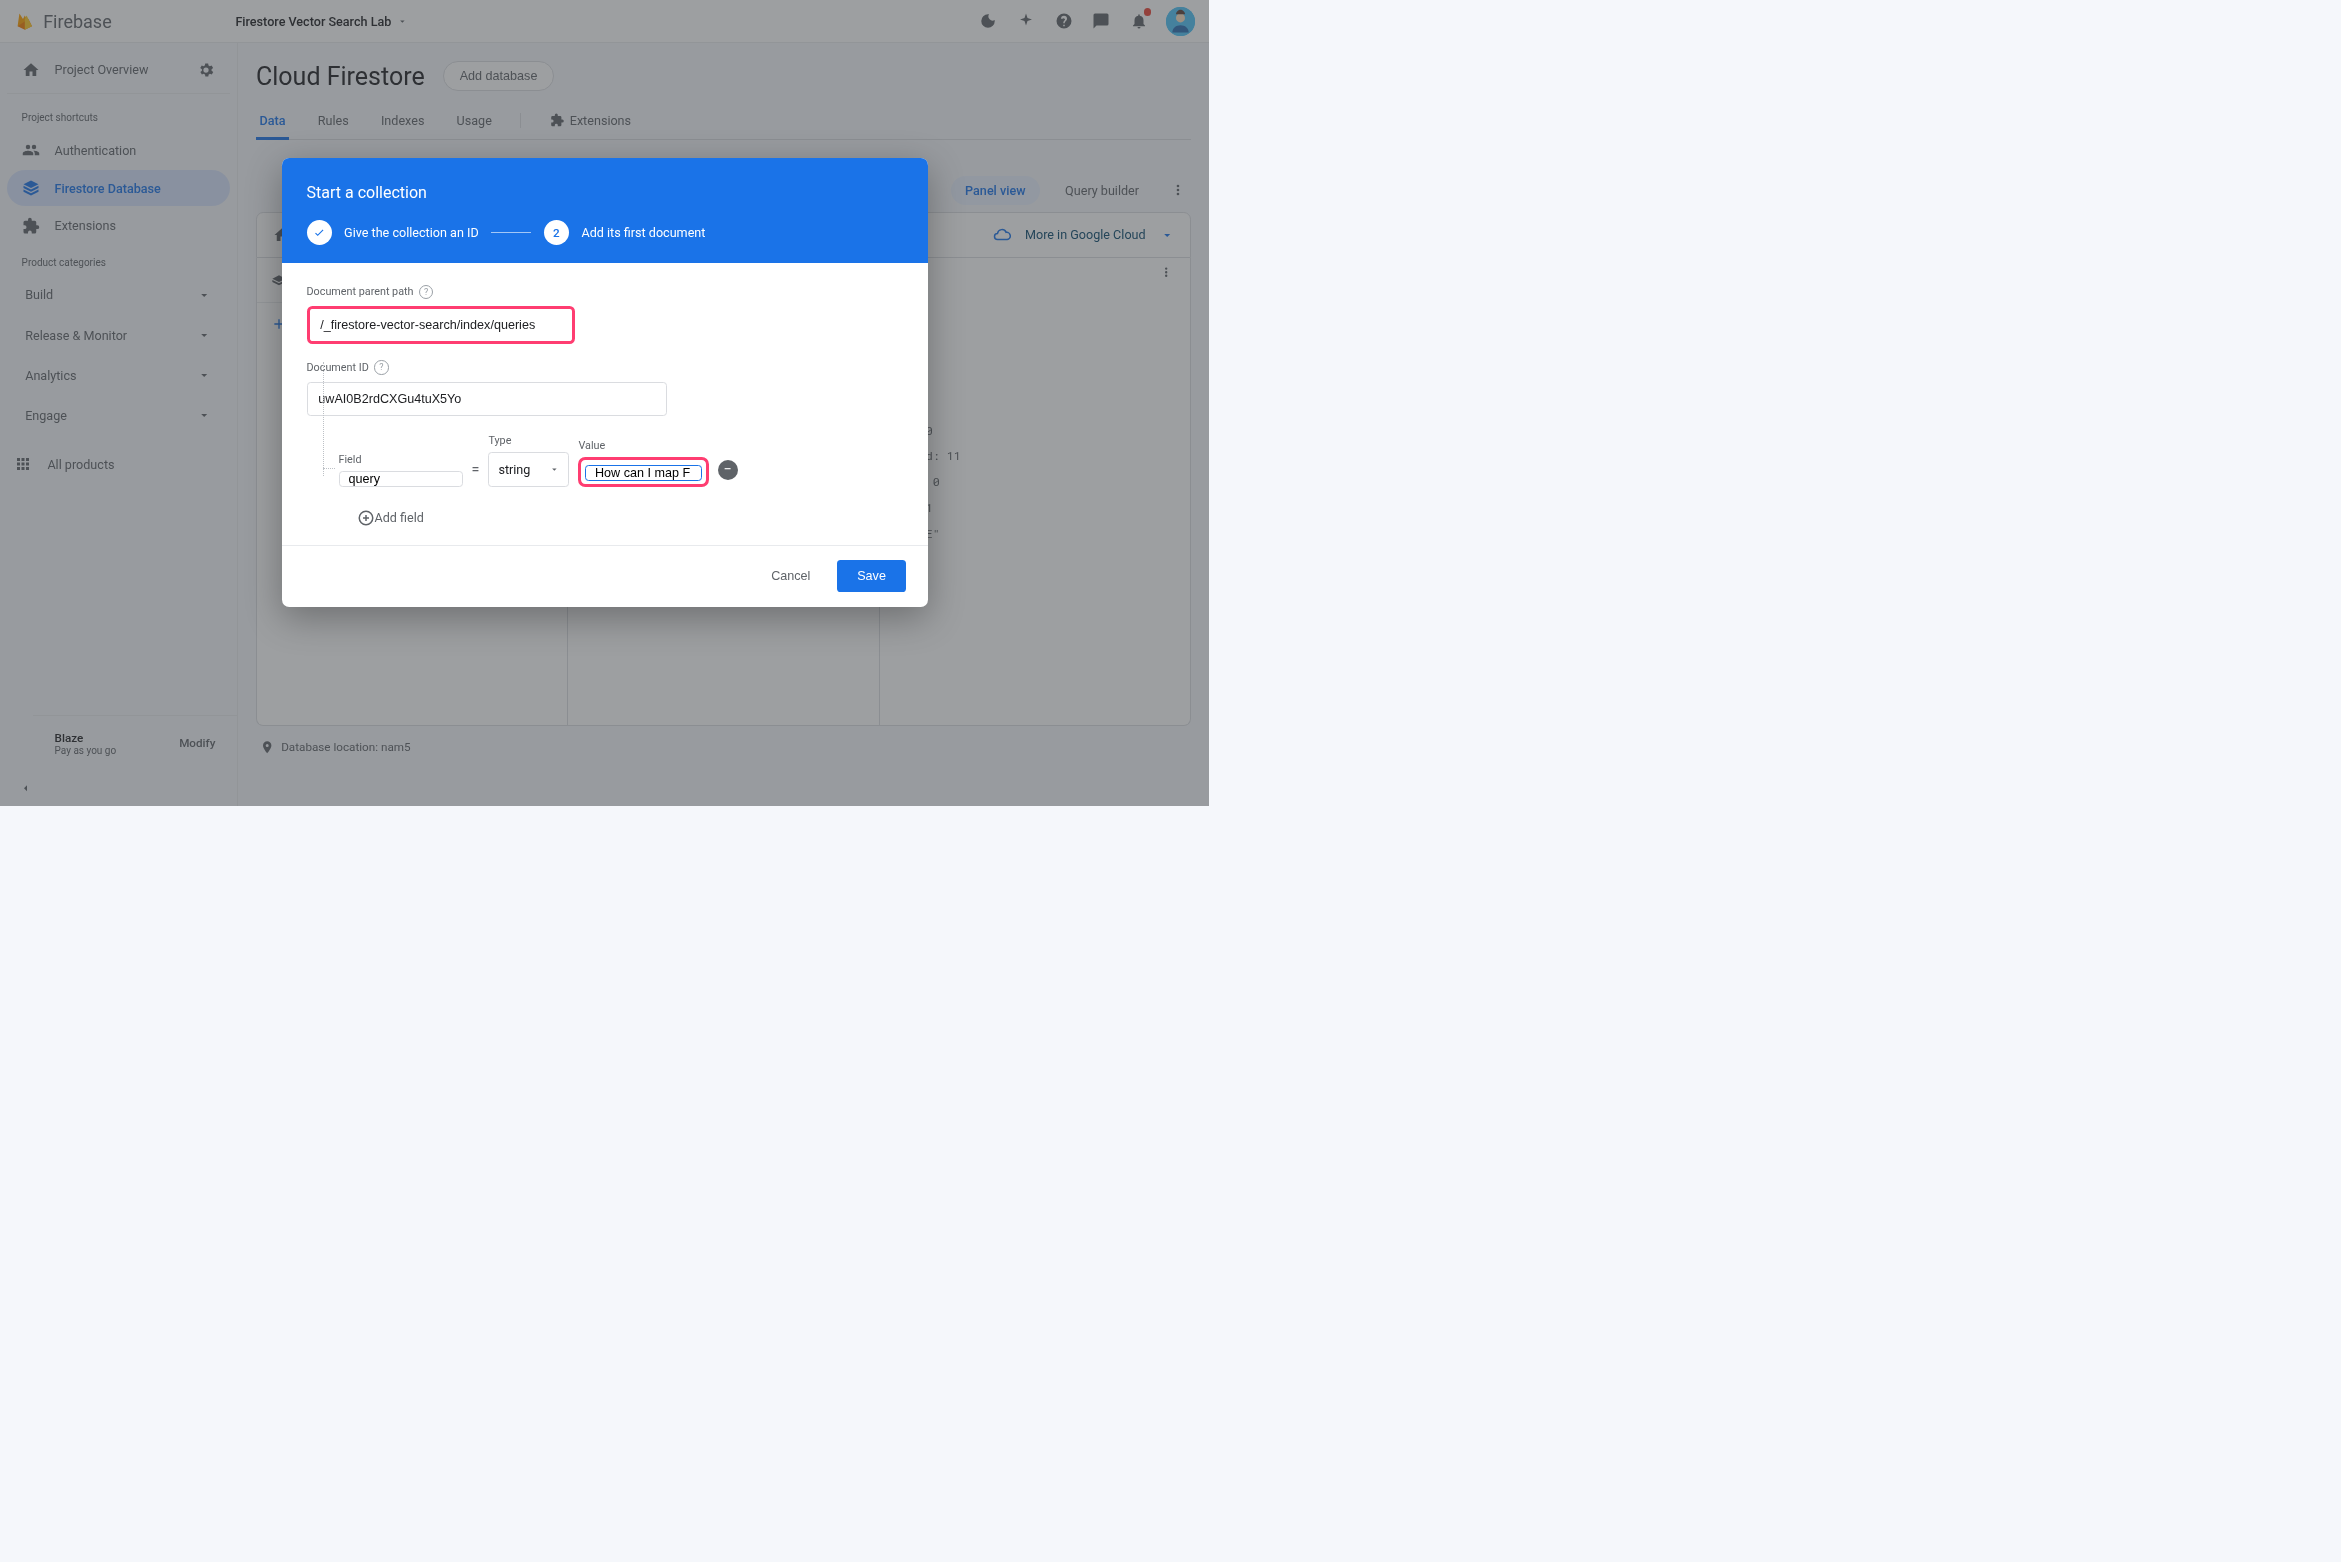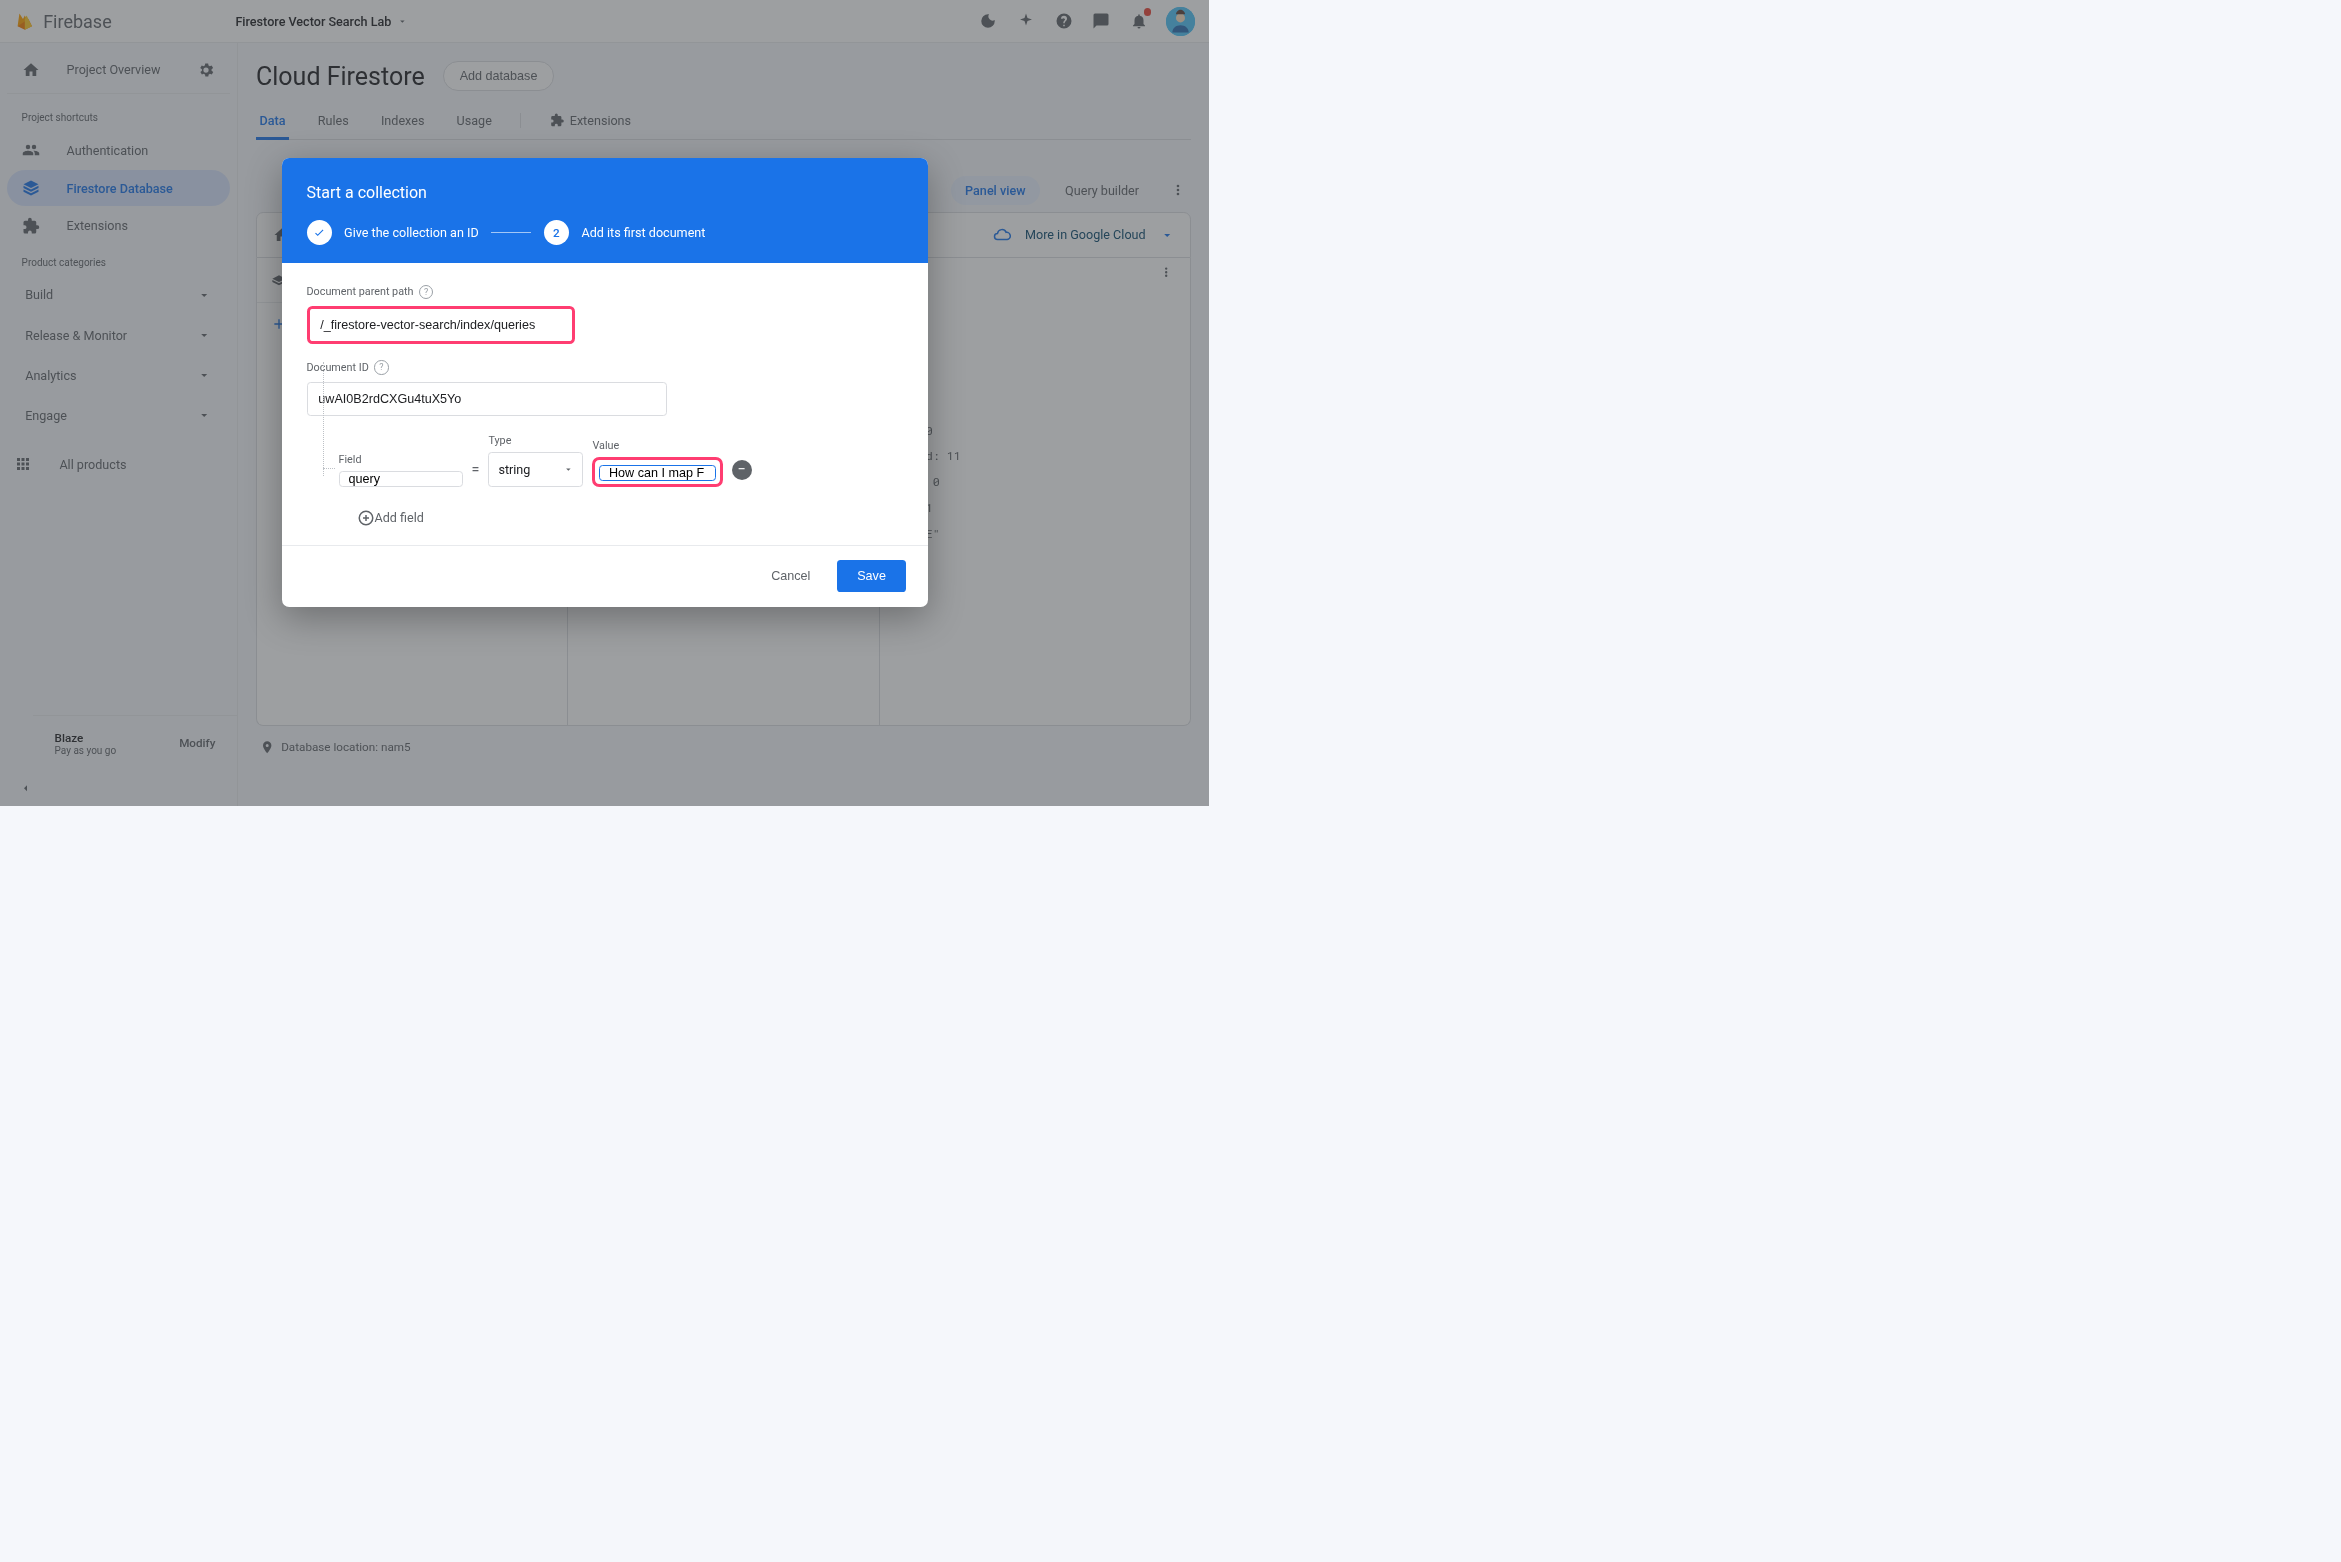--- a/index.html
+++ b/index.html
@@ -57,21 +57,21 @@
   background: #f5f7fb;
   border-right: 0.9px solid #e8eaed;
   display:flex;
   flex-direction:column;
   padding-top: 7.2px;
 }
 .sidebar-section { padding: 0 7.2px; }
 .sidebar-item {
   display: flex;
   align-items: center;
-  gap: 27px;
+  gap: 15px;
   padding: 9px 14.4px;
   border-radius: 21.6px;
   font-size: 12.6px;
   color: #5f6368;
   cursor: pointer;
   margin: 1.8px 0;
 }
 .sidebar-item.active { background: #d7e3fc; color: #1a73e8; font-weight: 500;}
 .sidebar-item.overview { border-bottom: 0.9px solid #e8eaed; border-radius:0; margin-bottom:7.2px; padding-bottom:14.4px;}
 .sidebar-label-small { font-size: 10px; color: #5f6368; padding: 10.8px 21.6px 7.2px; text-transform: none;}
@@ -201,21 +201,21 @@
   color: #202124;
   background:#fff;
 }
 .highlight-red { border: 3.6px solid #ff3d71; border-radius: 5.4px; display:inline-block;}
 .highlight-red .form-input { border:none; width: 262px;}
 .field-row { display:flex; align-items:flex-end; gap:9px; margin-left: 32px; margin-top:18px; position:relative;}
 .field-col { display:flex; flex-direction:column; gap:5.4px;}
 .field-col label { font-size: 10.8px; color:#5f6368;}
 .field-input { padding: 0 9px; border:0.9px solid #dadce0; border-radius:3.6px; font-size:12.6px;}
 .field-input.field-name { width: 124px;}
-.type-select { width: 95px; display:flex; align-items:center; justify-content:space-between; padding:9px 9px; border:0.9px solid #dadce0; border-radius:3.6px; font-size:12.6px; cursor:pointer;}
+.type-select { width: 81px; display:flex; align-items:center; justify-content:space-between; padding:9px 9px; border:0.9px solid #dadce0; border-radius:3.6px; font-size:12.6px; cursor:pointer;}
 .value-wrap { border: 3.6px solid #ff3d71; border-radius:7.2px; padding:3.6px;}
 .value-wrap .field-input { border: 1.8px solid #1a73e8; width: 117px; border-radius:3.6px;}
 .equals { color:#5f6368; padding-bottom:9px;}
 .remove-btn { width:20px; height:20px; border-radius:50%; background:#5f6368; color:#fff; display:flex; align-items:center; justify-content:center; cursor:pointer; margin-bottom:7.2px; font-size:14.4px; line-height:1;}
 .add-field { display:flex; align-items:center; color:#5f6368; font-size:12.6px; margin-left:50px; margin-top:21.6px; margin-bottom:10.8px; cursor:pointer;}
 .tree-line { position:absolute; left:-16px; top:-72px; bottom:10.8px; width:0.9px; border-left: 1.8px dotted #bdc1c6;}
 .tree-branch { position:absolute; left:-16px; width:12.6px; border-top: 1.8px dotted #bdc1c6; }
 .modal-footer {
   border-top: 0.9px solid #e8eaed;
   padding: 14.4px 21.6px;

